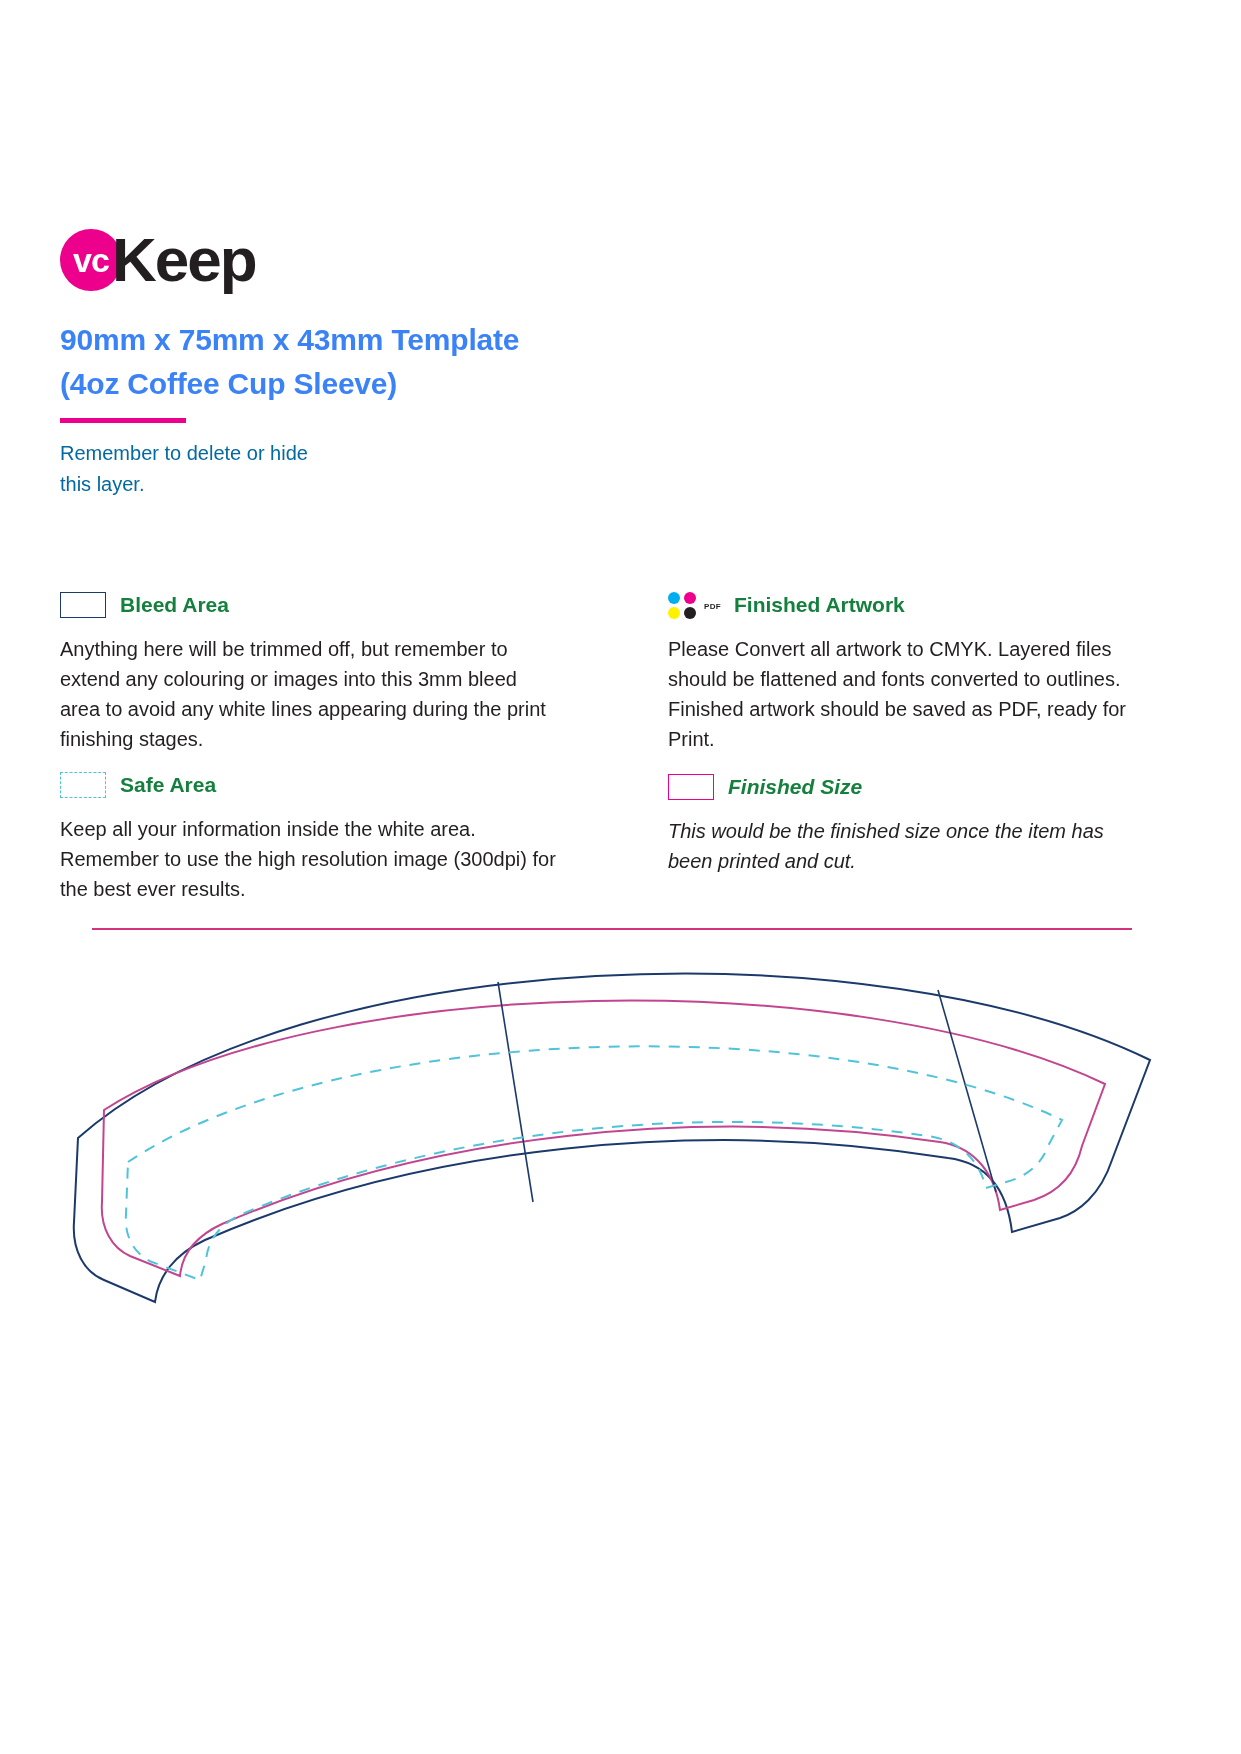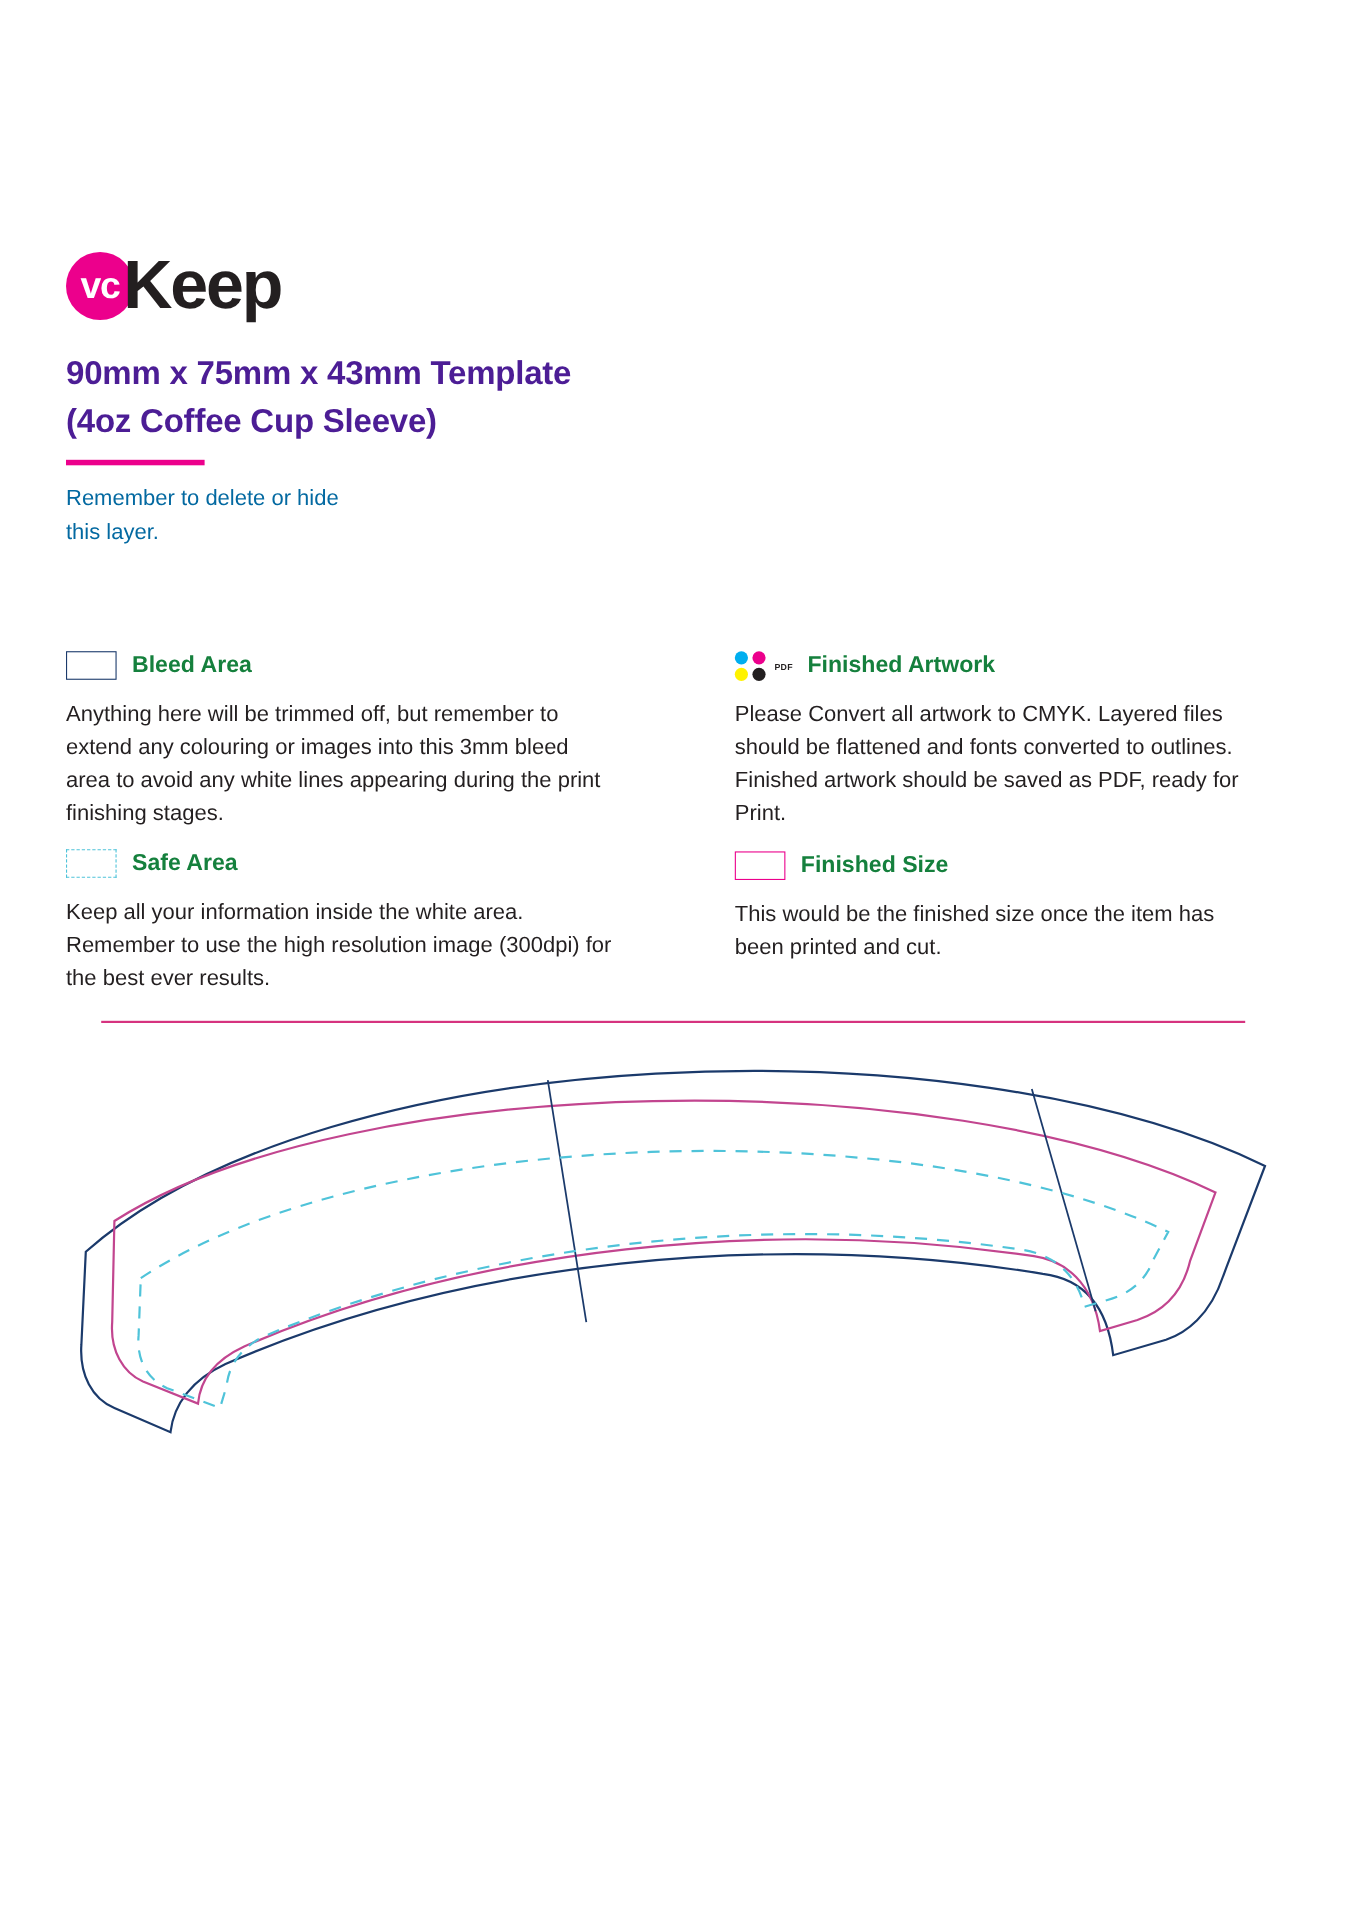--- a/index.html
+++ b/index.html
@@ -53,21 +53,21 @@
 
   
   .title {
     position: absolute;
     left: 60px;
     top: 318px;
     width: 760px;
     font-size: 30px;
     font-weight: bold;
     line-height: 1.45;
-    color: #4c1d95;
+    color: #3b82f6;
     letter-spacing: -0.2px;
   }
   .rule-short {
     position: absolute;
     left: 60px;
     top: 418px;
     width: 126px;
     height: 5px;
     background: #ec008c;
   }
@@ -138,21 +138,21 @@
     top: 11px;
     font-size: 8px;
     font-weight: bold;
     color: #231f20;
     letter-spacing: 0.3px;
   }
 
   #legend-bleed { left: 60px; top: 588px; width: 500px; }
   #legend-safe  { left: 60px; top: 768px; width: 500px; }
   #legend-art   { left: 668px; top: 588px; width: 500px; }
-  #legend-size  { left: 668px; top: 770px; width: 470px; }
+  #legend-size  { left: 668px; top: 770px; width: 470px; font-style: italic; }
 
   .legend p { margin: 0; }
 
   .rule-long {
     position: absolute;
     left: 92px;
     top: 928px;
     width: 1040px;
     height: 2px;
     background: #d6337f;

